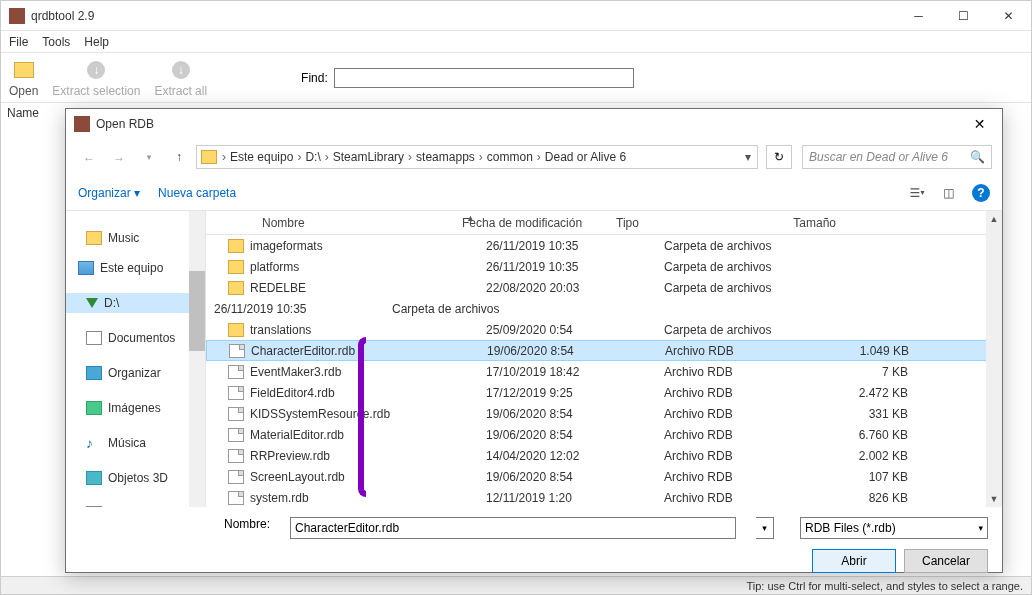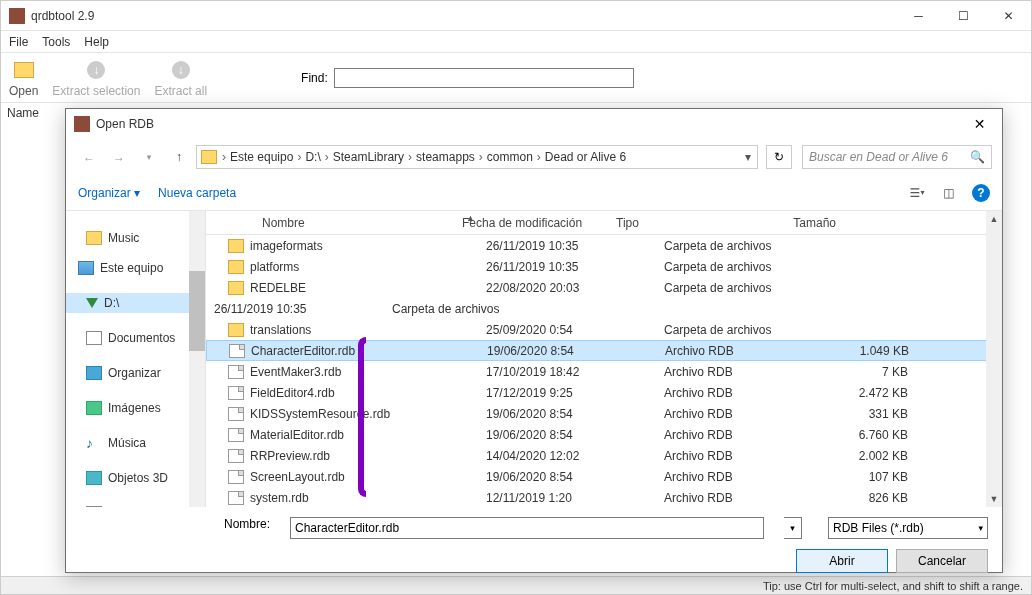--- a/index.html
+++ b/index.html
@@ -92,23 +92,23 @@
 .fl-scroll { position:absolute; right:0; top:0; bottom:0; width:16px; background:#f0f0f0; }
 .fl-scroll .arrow { height:16px; display:flex; align-items:center; justify-content:center; color:#555; font-size:9px; }
 
 .annotation { position: absolute; left: 152px; top: 126px; width: 8px; height: 160px; border-left: 6px solid #8000c0; border-top: 6px solid #8000c0; border-bottom: 6px solid #8000c0; border-top-left-radius: 10px; border-bottom-left-radius: 10px; }
 
 .dlg-bottom { padding: 10px 14px; }
 .name-row { display: flex; align-items: flex-start; gap: 20px; margin-bottom: 10px; }
 .name-row .label { width: 190px; text-align: right; }
 .name-input { flex: 1; height: 22px; border: 1px solid #7a7a7a; padding: 0 4px; background: #fff; }
 .name-dd { width: 18px; height: 22px; border: 1px solid #7a7a7a; border-left: none; display:flex; align-items:center; justify-content:center; font-size:9px; }
-.filter-select { width: 160px; height: 22px; border: 1px solid #7a7a7a; padding: 0 4px; display:flex; align-items:center; justify-content:space-between; margin-left: 6px; }
+.filter-select { width: 188px; height: 22px; border: 1px solid #7a7a7a; padding: 0 4px; display:flex; align-items:center; justify-content:space-between; margin-left: 6px; }
 .btn-row { display: flex; justify-content: flex-end; gap: 8px; }
-.btn { width: 92px; height: 24px; border: 1px solid #adadad; background: #e1e1e1; display: flex; align-items: center; justify-content: center; }
+.btn { width: 84px; height: 24px; border: 1px solid #adadad; background: #e1e1e1; display: flex; align-items: center; justify-content: center; }
 .btn.primary { border: 1px solid #0078d4; background: #e5f1fb; }
 </style>
 </head>
 <body>
 
 <div class="main-window">
   <div class="main-titlebar">
     <div class="app-icon"></div>
     <div class="title">qrdbtool 2.9</div>
     <div class="win-controls">
@@ -140,21 +140,21 @@
           <div style="width:18px;height:18px;border-radius:50%;background:#ccc;display:flex;align-items:center;justify-content:center;color:#fff;">↓</div>
         </div>
       <span>Extract all</span>
     </div>
     <div class="find-area">
       <span>Find:</span>
       <input class="find-input" style="">
     </div>
   </div>
   <div class="name-header">Name</div>
-  <div class="statusbar">Tip: use Ctrl for multi-select, and shift to shift a range.</div>
+  <div class="statusbar">Tip: use Ctrl for multi-select, and styles to select a range.</div>
 </div>
 
 <div class="dialog">
   <div class="dlg-titlebar">
     <div class="app-icon"></div>
     <div class="title">Open RDB</div>
     <div class="close">✕</div>
   </div>
 
   <div class="dlg-nav">

